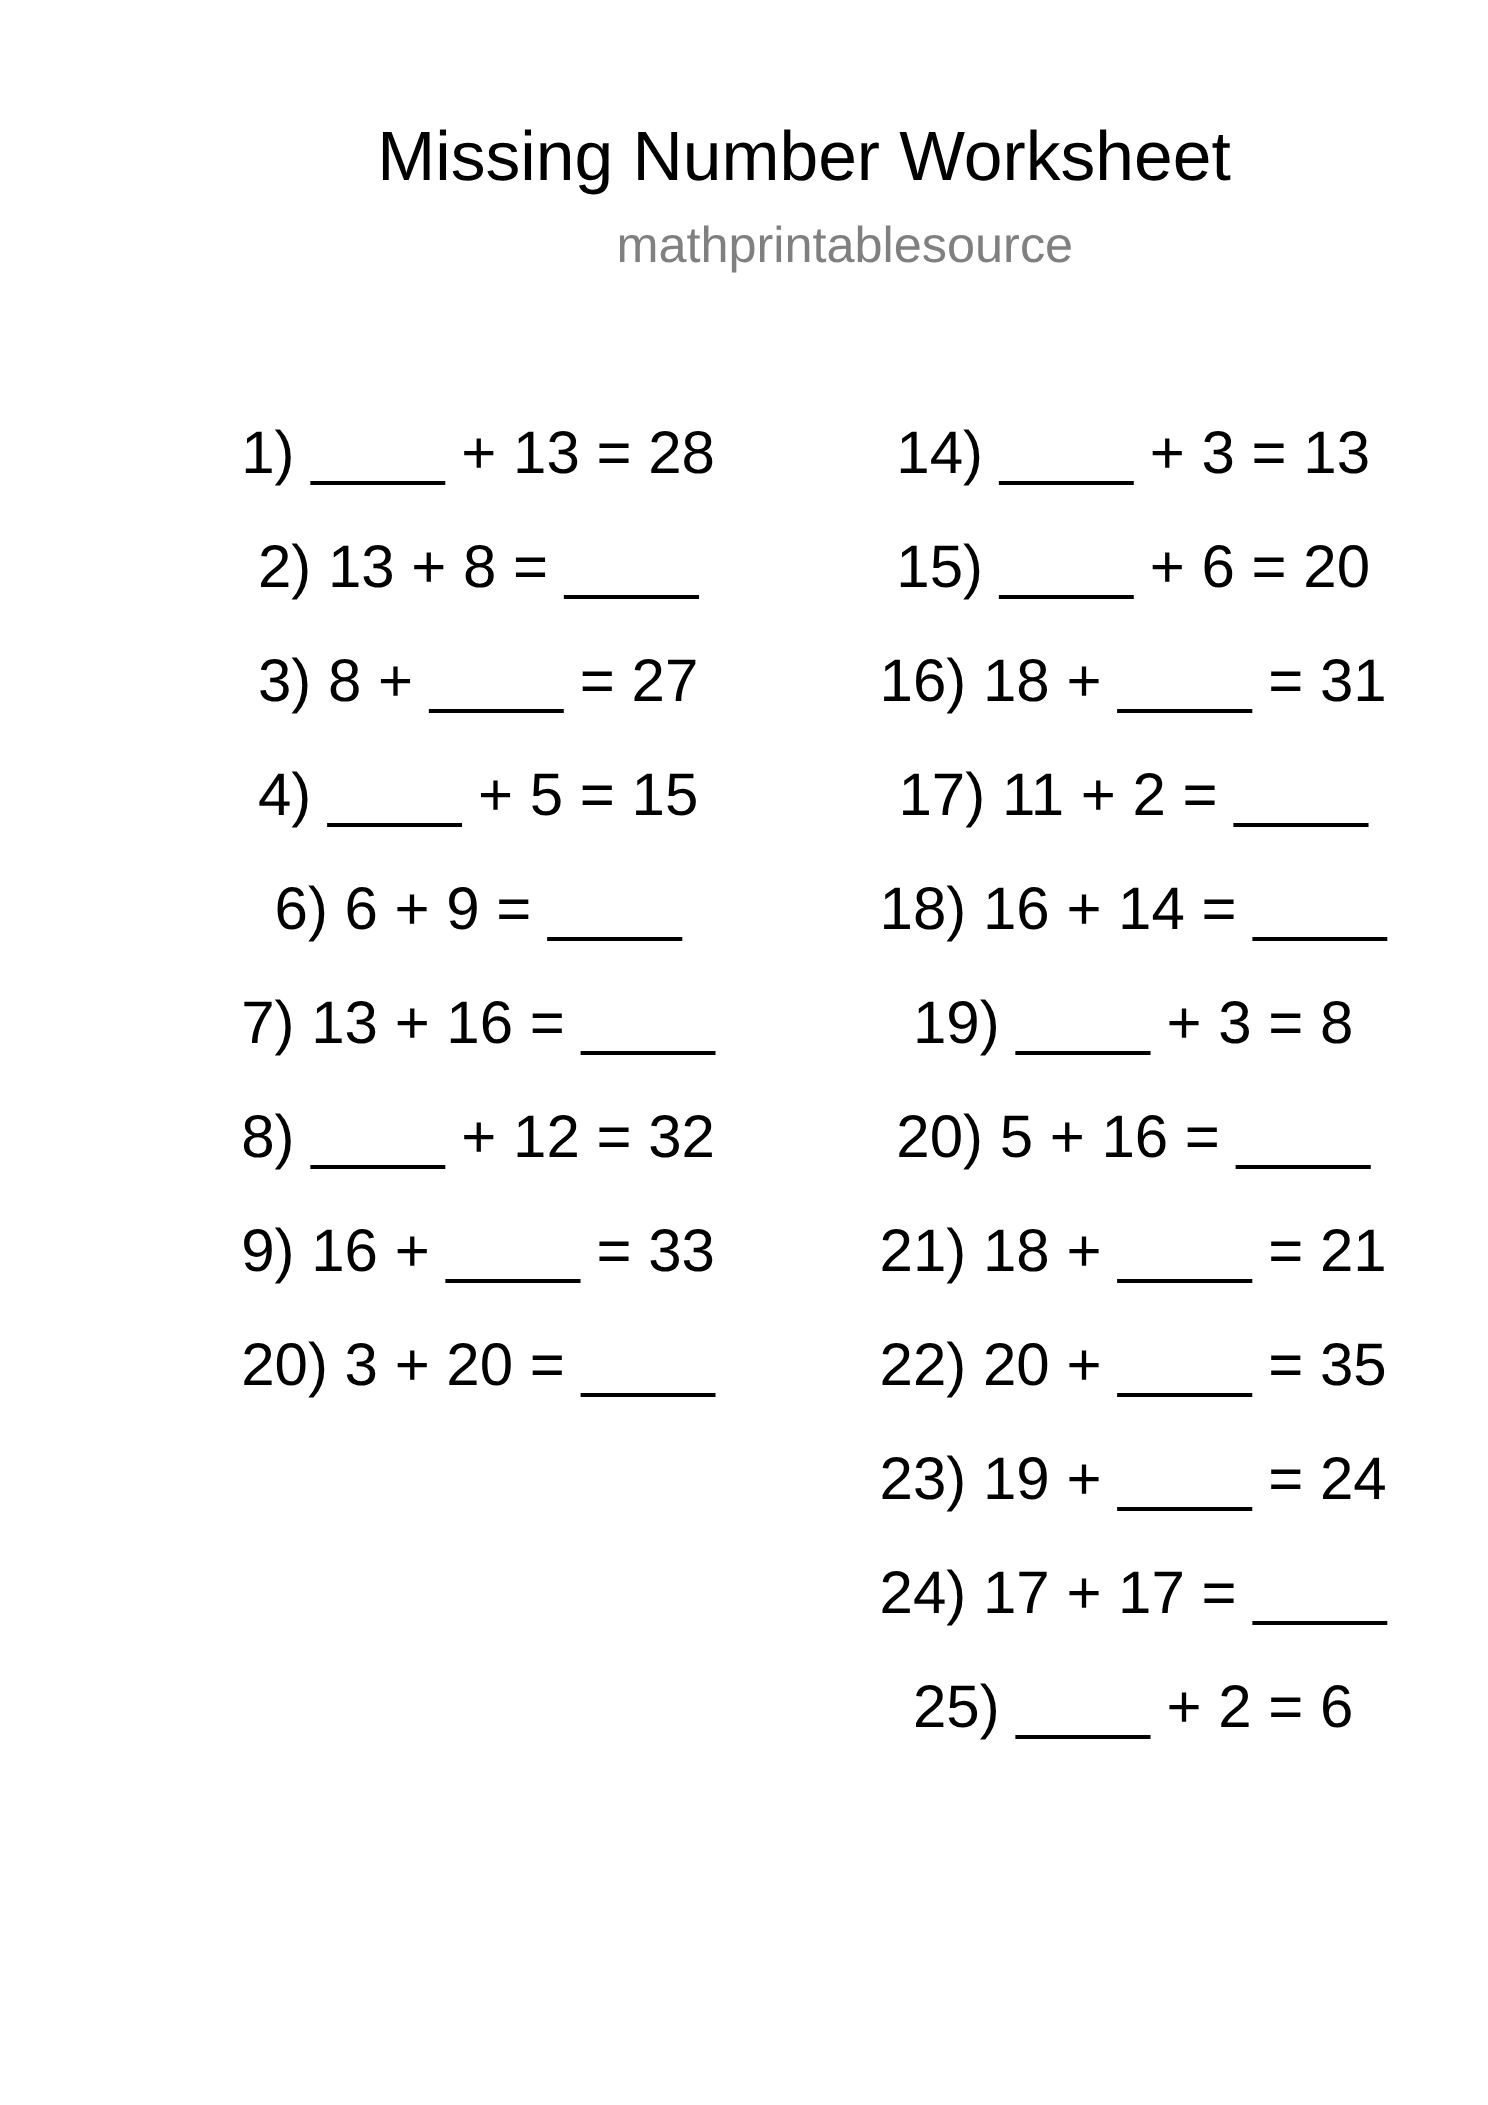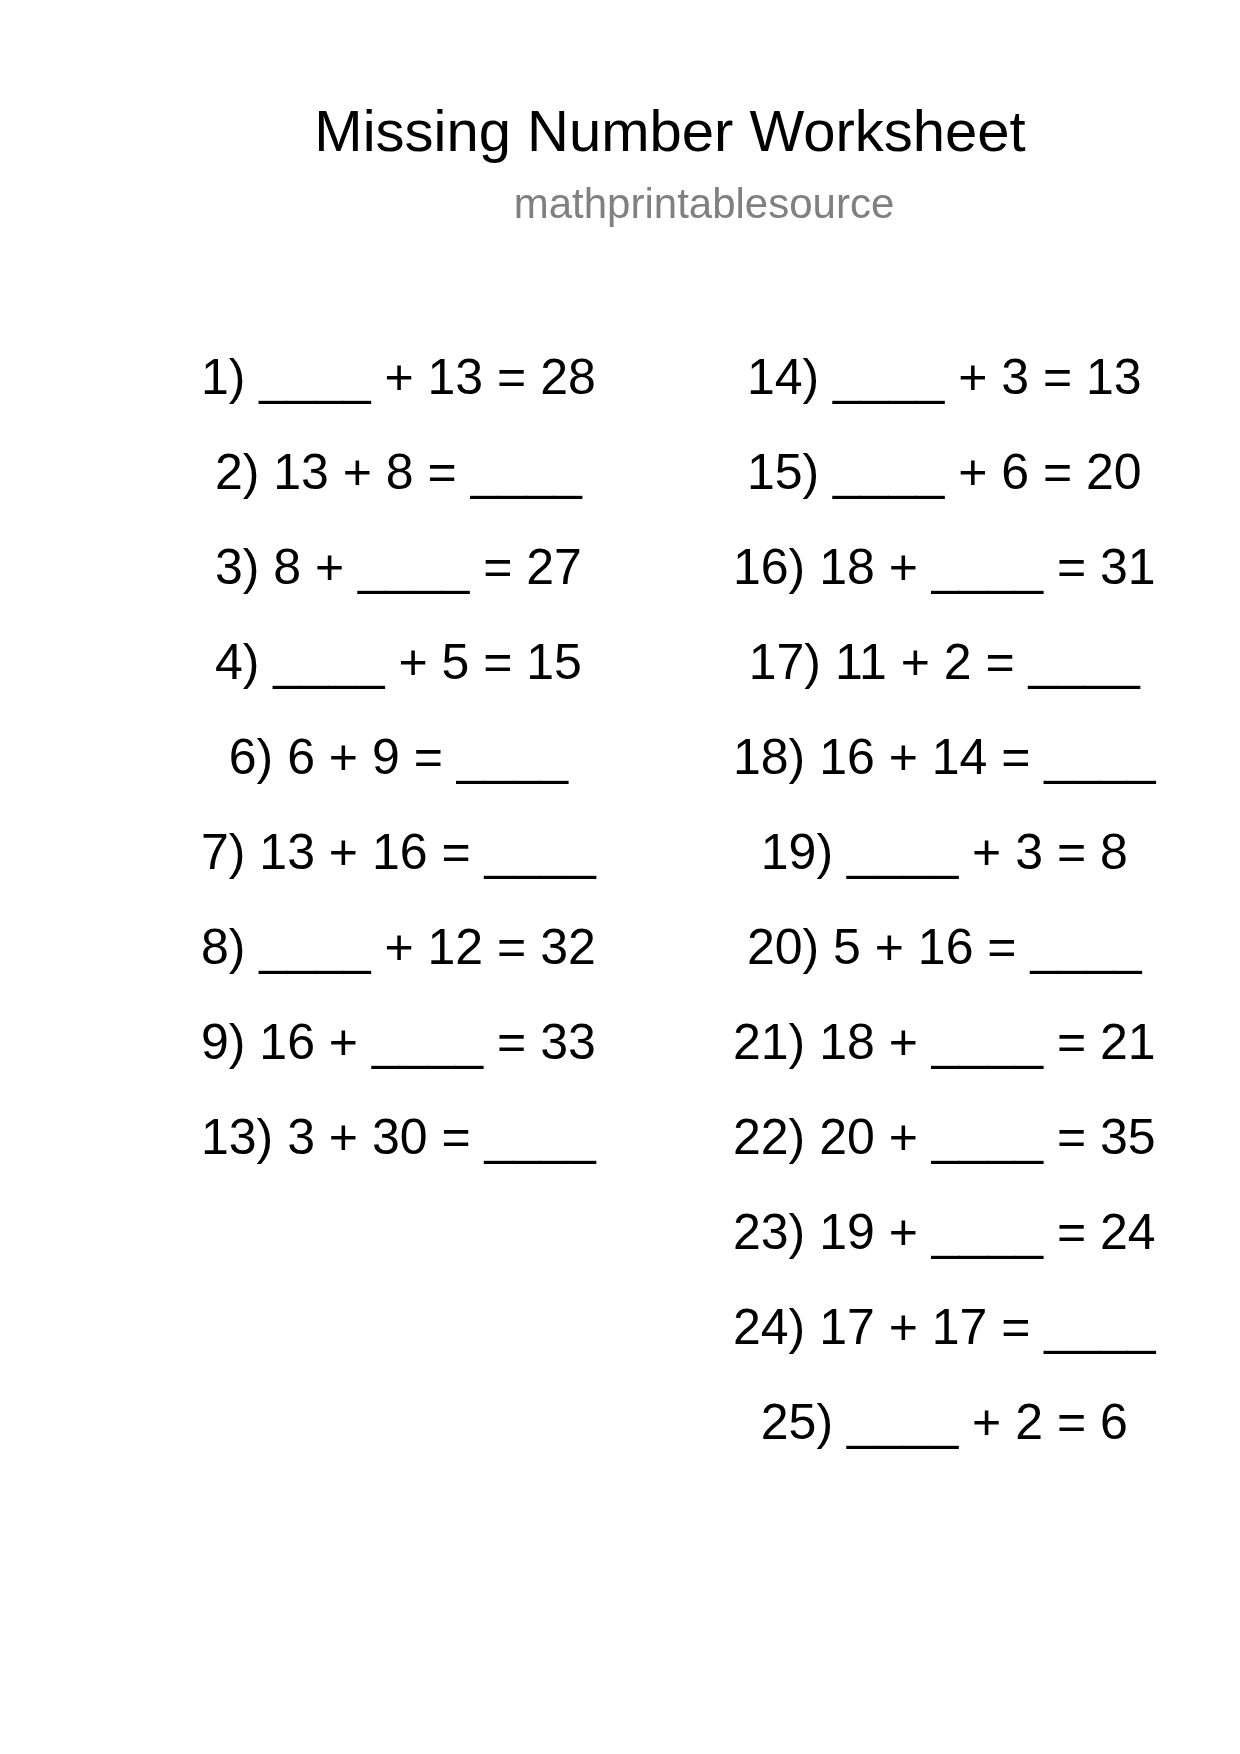--- a/index.html
+++ b/index.html
@@ -58,21 +58,21 @@
 
 <div class="column col-left">
   <div class="problem">1) ____ + 13 = 28</div>
   <div class="problem">2) 13 + 8 = ____</div>
   <div class="problem">3) 8 + ____ = 27</div>
   <div class="problem">4) ____ + 5 = 15</div>
   <div class="problem">6) 6 + 9 = ____</div>
   <div class="problem">7) 13 + 16 = ____</div>
   <div class="problem">8) ____ + 12 = 32</div>
   <div class="problem">9) 16 + ____ = 33</div>
-  <div class="problem">13) 3 + 30 = ____</div>
+  <div class="problem">20) 3 + 20 = ____</div>
 </div>
 
 <div class="column col-right">
   <div class="problem">14) ____ + 3 = 13</div>
   <div class="problem">15) ____ + 6 = 20</div>
   <div class="problem">16) 18 + ____ = 31</div>
   <div class="problem">17) 11 + 2 = ____</div>
   <div class="problem">18) 16 + 14 = ____</div>
   <div class="problem">19) ____ + 3 = 8</div>
   <div class="problem">20) 5 + 16 = ____</div>

